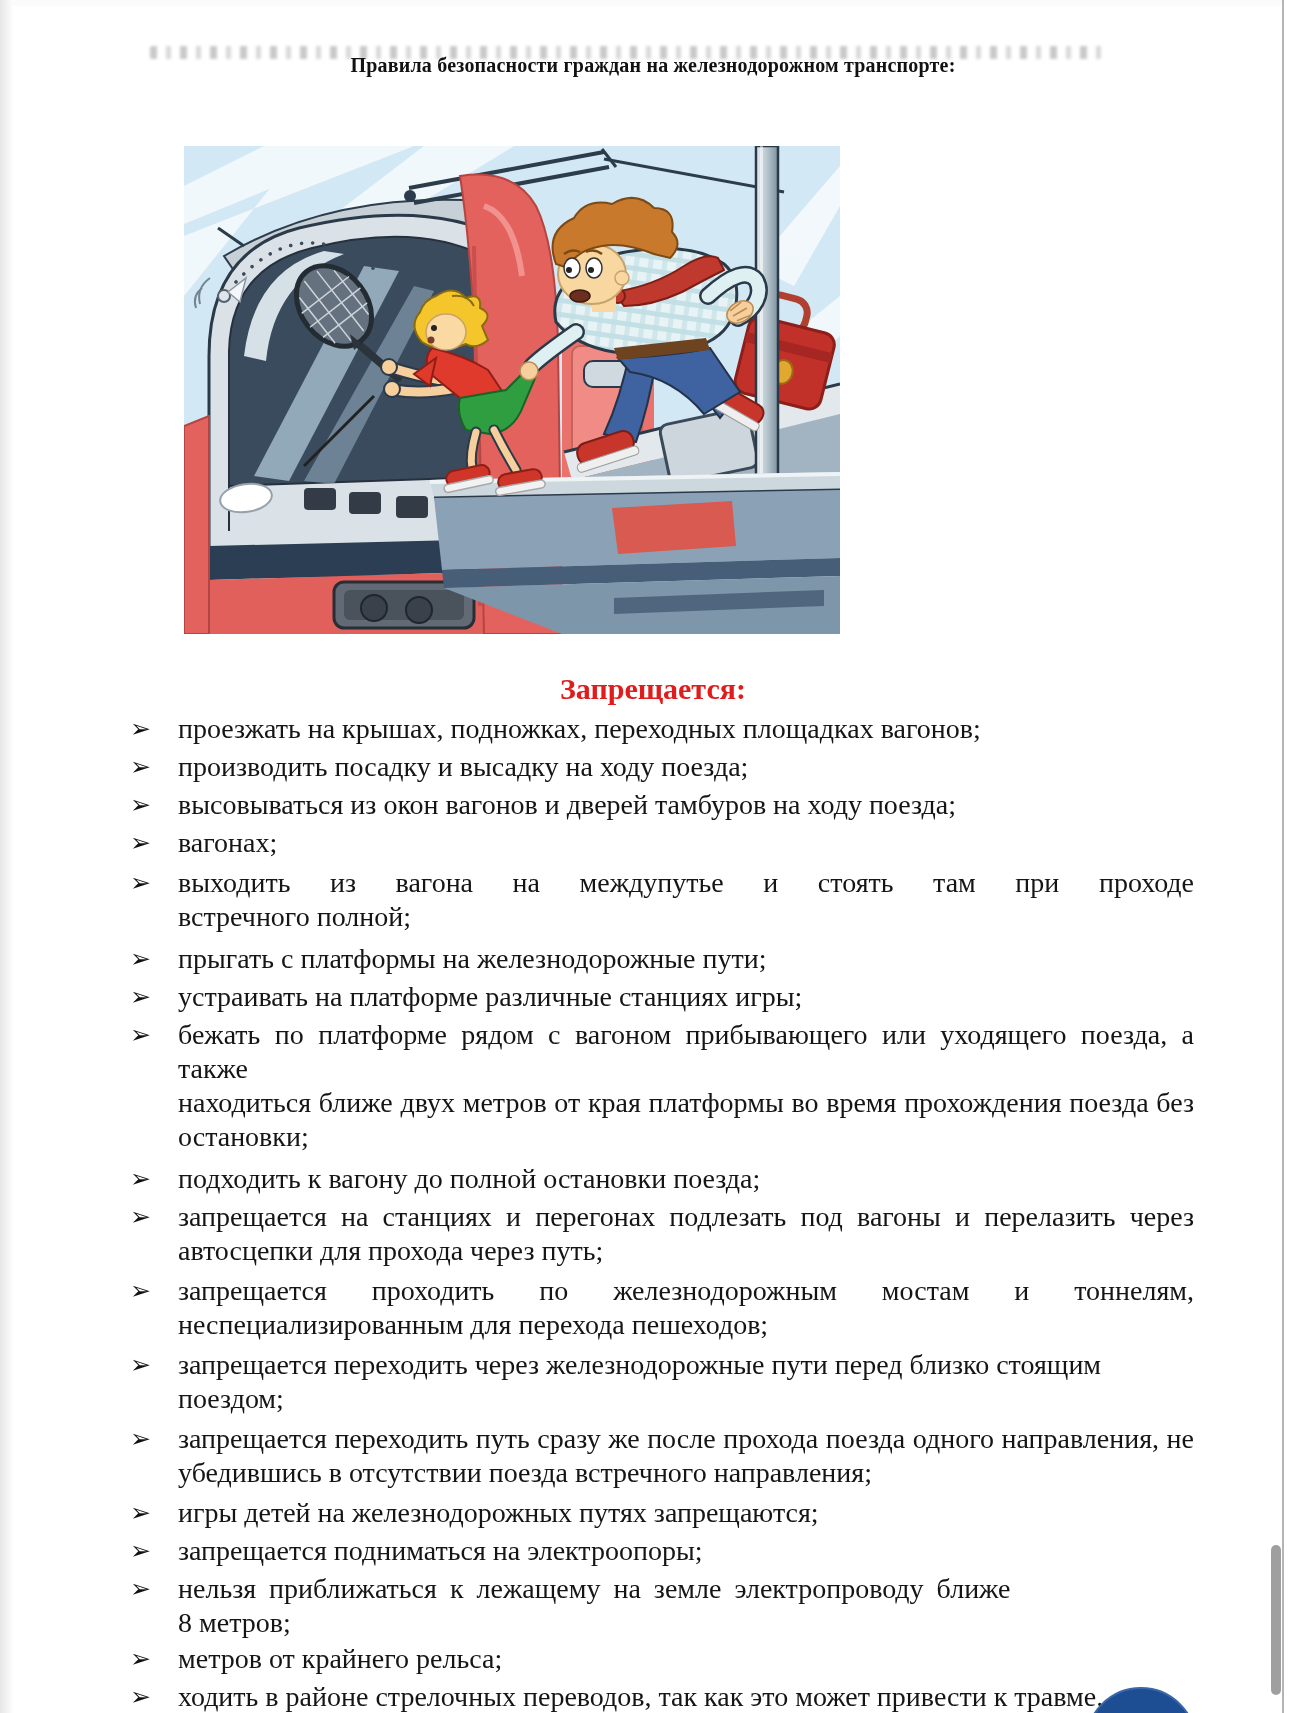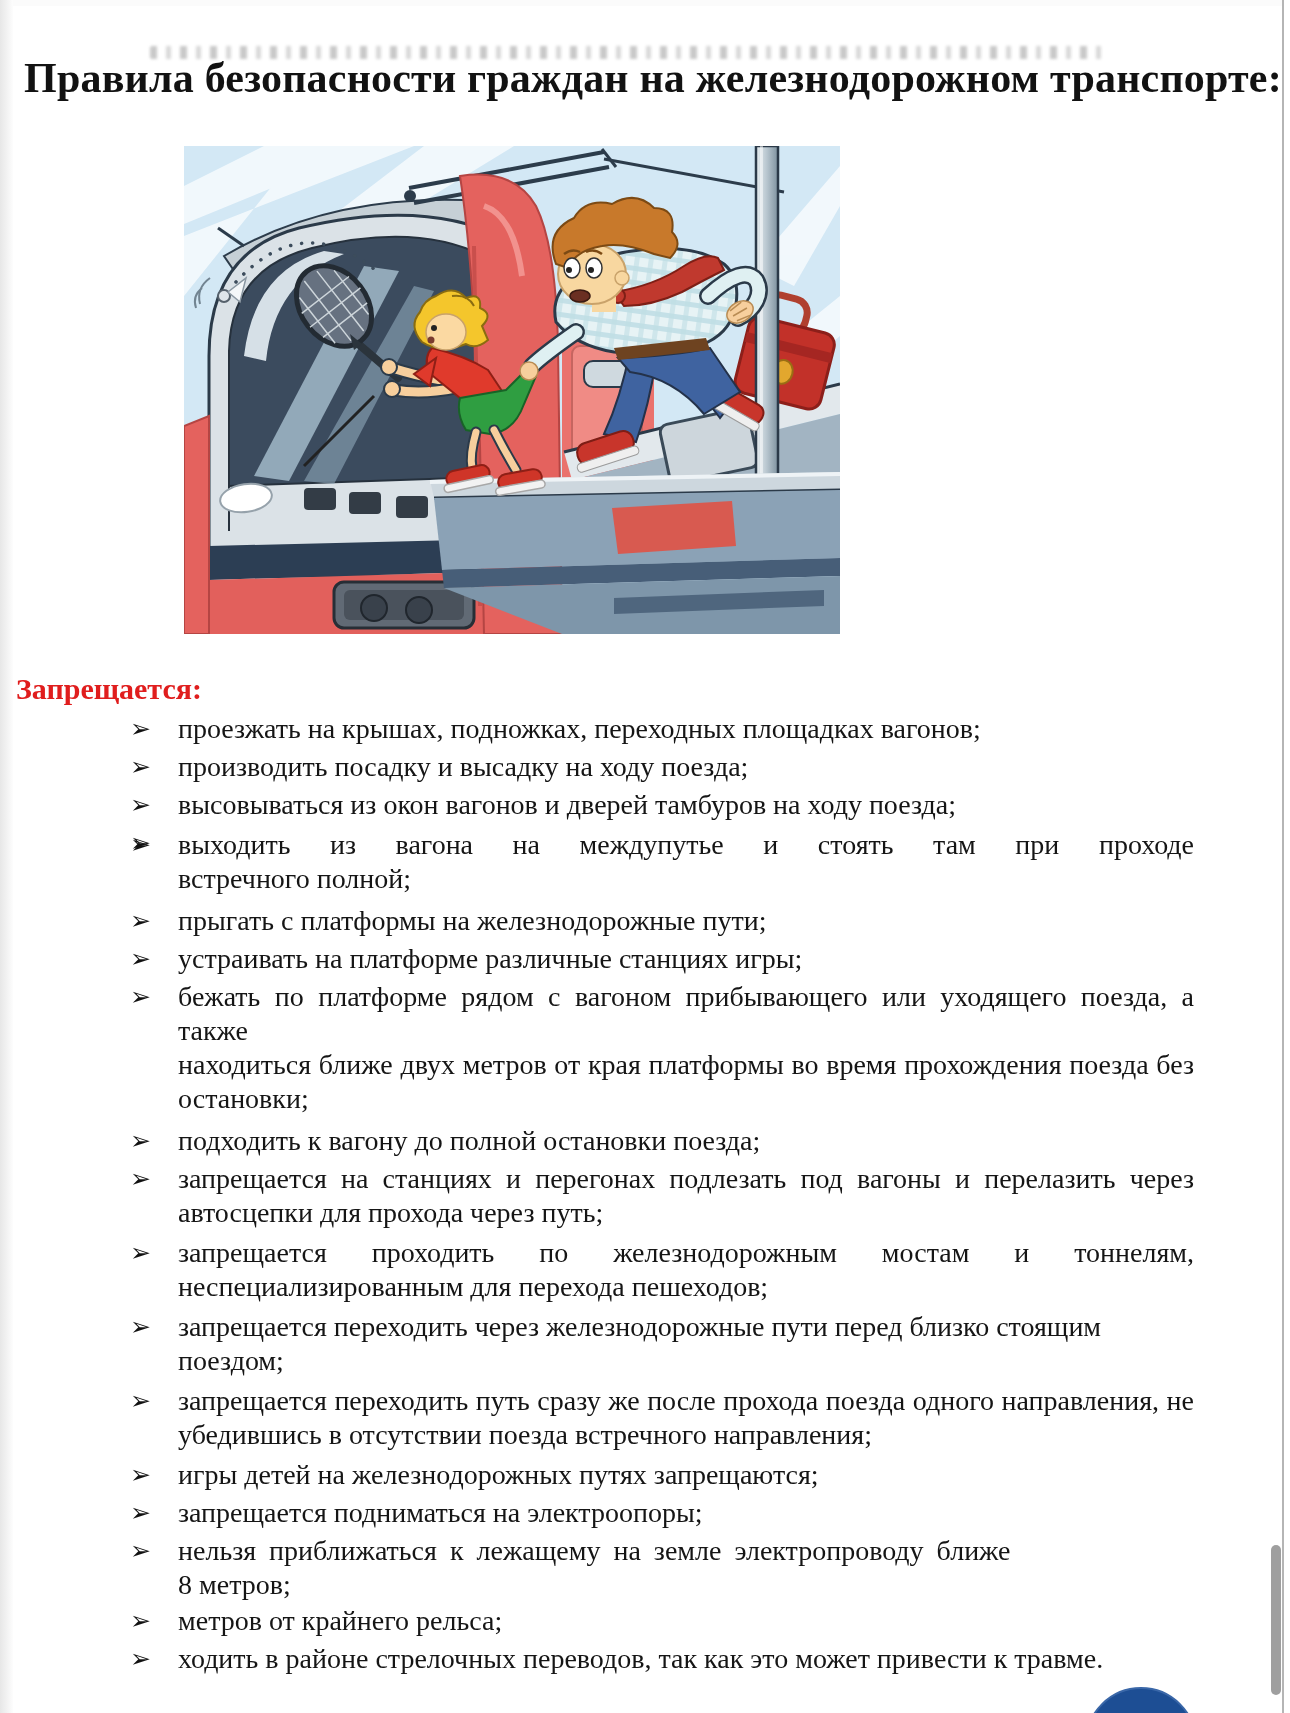--- a/index.html
+++ b/index.html
@@ -12,23 +12,23 @@
   .left-strip{position:absolute;left:0;top:0;bottom:0;width:13px;
     background:linear-gradient(to right,#e7e7e7,#f6f6f6 70%,#fdfdfd);}
   .top-hairline{position:absolute;left:13px;right:8px;top:0;height:6px;background:#fbfbfb;}
   .page-edge{position:absolute;top:0;bottom:0;width:2px;background:#b5b5b5;}
   .scroll-thumb{position:absolute;width:10px;border-radius:5px;background:#9f9f9f;}
   
   .artifact-band{position:absolute;height:13px;
     background:repeating-linear-gradient(90deg,#9d9d9d 0 7px,transparent 7px 16px,#b9b9b9 16px 21px,transparent 21px 30px);
     filter:blur(1.6px);opacity:.55;border-radius:2px;}
   .doc-title{position:absolute;left:16px;width:1274px;top:54px;margin:0;
-    text-align:center;font-size:42px;font-weight:bold;letter-spacing:.2px;color:#121212;}
+    text-align:center;font-size:20px;font-weight:bold;letter-spacing:.2px;color:#121212;}
   .section-heading{position:absolute;left:16px;width:1274px;top:672px;margin:0;
-    text-align:left;font-size:30px;font-weight:bold;}
+    text-align:center;font-size:30px;font-weight:bold;}
   figure.illustration{position:absolute;left:184px;top:146px;width:656px;height:488px;margin:0;}
   figure.illustration svg{display:block;width:656px;height:488px;}
   .rules{position:absolute;left:128px;top:712px;width:1066px;}
   .rules .item{position:relative;padding-left:50px;margin-bottom:4px;}
   .rules .bullet{position:absolute;left:2px;top:0px;font-size:25px;line-height:34px;
     font-family:"DejaVu Sans",sans-serif;color:#111;}
   .rules .line{font-size:28px;line-height:34px;white-space:normal;}
   .rules .line.j{text-align:justify;text-align-last:justify;}
   .rules .line.sp{word-spacing:6px;}
   .fab{position:absolute;width:112px;height:112px;border-radius:50%;
@@ -251,20 +251,21 @@
     <div class="item">
       <span class="bullet">➢</span>
       <div class="line">производить посадку и высадку на ходу поезда;</div>
     </div>
     <div class="item">
       <span class="bullet">➢</span>
       <div class="line">высовываться из окон вагонов и дверей тамбуров на ходу поезда;</div>
     </div>
     <div class="item" style="margin-bottom: 6px;">
       <span class="bullet">➢</span>
+      <div class="line">вагонах;</div>
     </div>
     <div class="item" style="margin-bottom: 8px;">
       <span class="bullet">➢</span>
       <div class="line j">выходить из вагона на междупутье и стоять там при проходе</div>
       <div class="line">встречного полной;</div>
     </div>
     <div class="item">
       <span class="bullet">➢</span>
       <div class="line">прыгать с платформы на железнодорожные пути;</div>
     </div>

